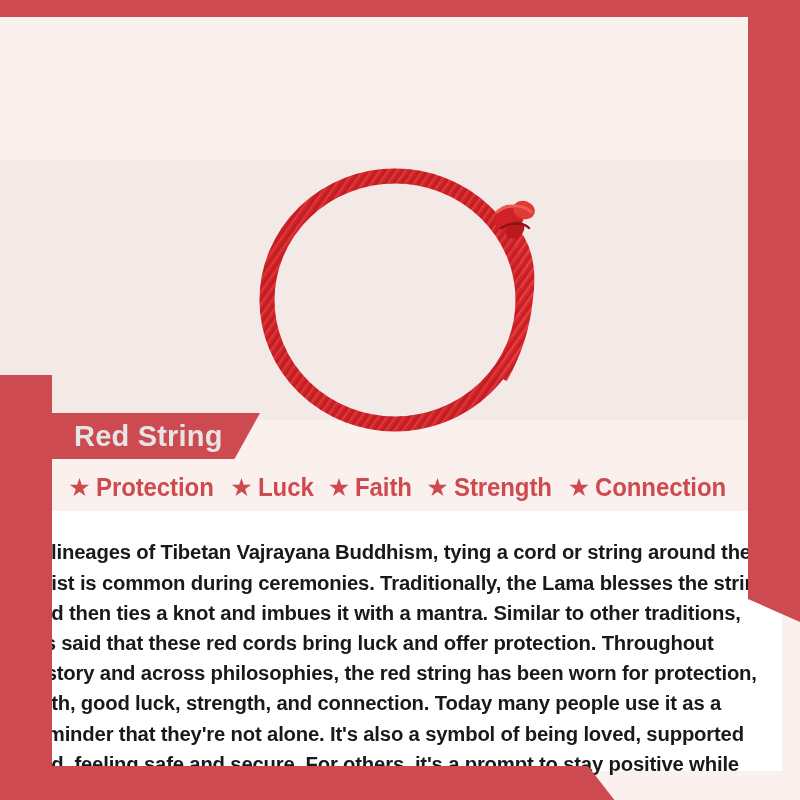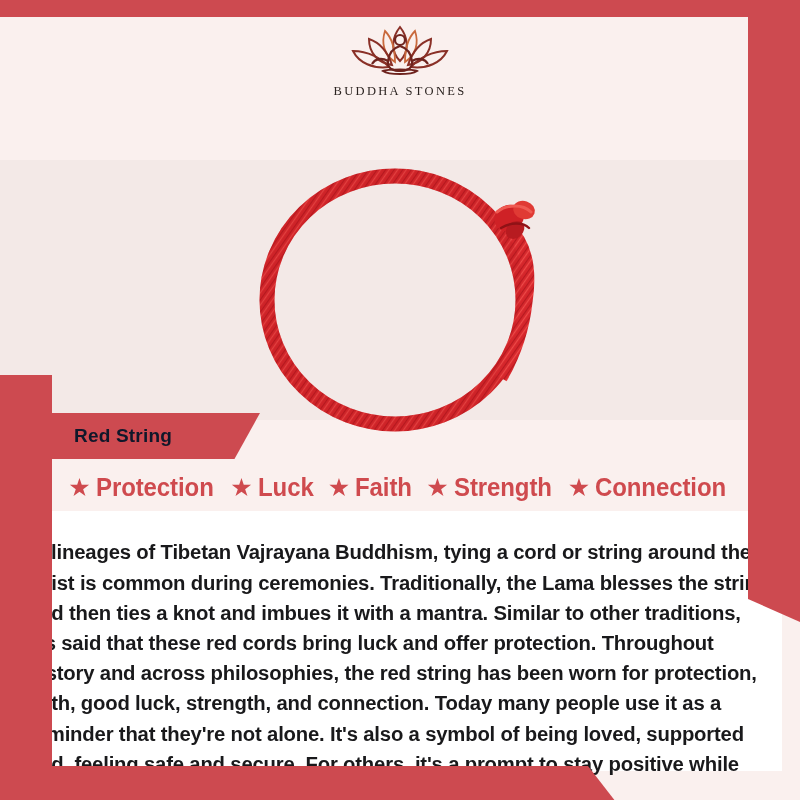--- a/index.html
+++ b/index.html
@@ -37,21 +37,21 @@
 
   
   .photo{position:absolute;left:0;top:160px;width:800px;height:260px;background:#f3e9e7;z-index:1;}
   .photo-inner{position:absolute;left:0;top:0;width:800px;height:260px;}
   .photo-inner svg{position:absolute;left:235px;top:-8px;}
 
   
   .ribbon{position:absolute;left:28px;top:413px;width:232px;height:46px;background:#cd4a50;z-index:7;
           clip-path:polygon(0 0,100% 0,89% 100%,0 100%);
           display:flex;align-items:center;}
-  .ribbon-text{color:#0f172a;font-size:19px;font-weight:700;letter-spacing:.2px;
+  .ribbon-text{color:#e5e5e5;font-size:29px;font-weight:700;letter-spacing:.2px;
                padding-left:46px;white-space:nowrap;}
 
   
   .features{position:absolute;left:0;top:463px;width:800px;height:48px;z-index:4;
             display:flex;align-items:center;justify-content:center;gap:0px;}
   .feat{display:flex;align-items:center;white-space:nowrap;}
   .feat .star{color:#cf4a4e;font-size:25px;line-height:1;margin-right:5px;}
   .feat .lbl{color:#cf4a4e;font-size:25px;font-weight:700;letter-spacing:-.1px;
              transform:scaleX(.96);transform-origin:left center;}
   .feat + .feat{margin-left:12px;}
@@ -67,42 +67,20 @@
 
 <div id="page">
 
   <div class="bar-top"></div>
   <div class="bar-right"></div>
   <div class="bar-left"></div>
   <div class="bar-bottom"></div>
 
   <div class="header"></div>
 
-  <div class="logo">
-    <span>
-      <svg width="110" height="66" viewBox="0 0 110 66" fill="none" xmlns="http://www.w3.org/2000/svg" aria-hidden="true">
-
-        <path d="M55 10 C47 20 45 34 55 44 C65 34 63 20 55 10Z" stroke="#8a3027" stroke-width="2" fill="none"></path>
-        <path d="M40 14 C36 26 39 38 50 45 C50 33 48 22 40 14Z" stroke="#c9693c" stroke-width="1.8" fill="none"></path>
-        <path d="M70 14 C74 26 71 38 60 45 C60 33 62 22 70 14Z" stroke="#c9693c" stroke-width="1.8" fill="none"></path>
-        <path d="M24 22 C24 36 33 46 47 48 C43 36 36 26 24 22Z" stroke="#8a3027" stroke-width="2" fill="none"></path>
-        <path d="M86 22 C86 36 77 46 63 48 C67 36 74 26 86 22Z" stroke="#8a3027" stroke-width="2" fill="none"></path>
-        <path d="M8 34 C14 46 28 52 44 50 C36 41 23 34 8 34Z" stroke="#8a3027" stroke-width="2" fill="none"></path>
-        <path d="M102 34 C96 46 82 52 66 50 C74 41 87 34 102 34Z" stroke="#8a3027" stroke-width="2" fill="none"></path>
-
-        <circle cx="55" cy="23" r="5" stroke="#6e231e" stroke-width="2.2" fill="none"></circle>
-        <path d="M55 29 C48 31 44 37 43 44 C42 50 46 54 55 54 C64 54 68 50 67 44 C66 37 62 31 55 29Z" stroke="#6e231e" stroke-width="2.2" fill="none"></path>
-        <path d="M43 44 C36 40 30 42 27 47" stroke="#6e231e" stroke-width="2.2" fill="none"></path>
-        <path d="M67 44 C74 40 80 42 83 47" stroke="#6e231e" stroke-width="2.2" fill="none"></path>
-        <path d="M38 54 C44 58 66 58 72 54 C68 52 42 52 38 54Z" stroke="#6e231e" stroke-width="2" fill="none"></path>
-        <path d="M47 52 C51 55 59 55 63 52" stroke="#6e231e" stroke-width="1.6" fill="none"></path>
-      </svg>
-    </span>
-    <div class="logo-word">BUDDHA STONES</div>
-  </div>
 
 
   <div class="photo">
     <div class="photo-inner">
       <svg width="340" height="290" viewBox="0 0 340 290" xmlns="http://www.w3.org/2000/svg" aria-hidden="true">
         <defs>
           <pattern id="braid" width="7" height="7" patternUnits="userSpaceOnUse" patternTransform="rotate(35)">
             <rect width="7" height="7" fill="#d5262b"></rect>
             <path d="M0 0 L0 7" stroke="#b51a20" stroke-width="2.1"></path>
             <path d="M3.5 0 L3.5 7" stroke="#ee4a48" stroke-width="1.3"></path>

